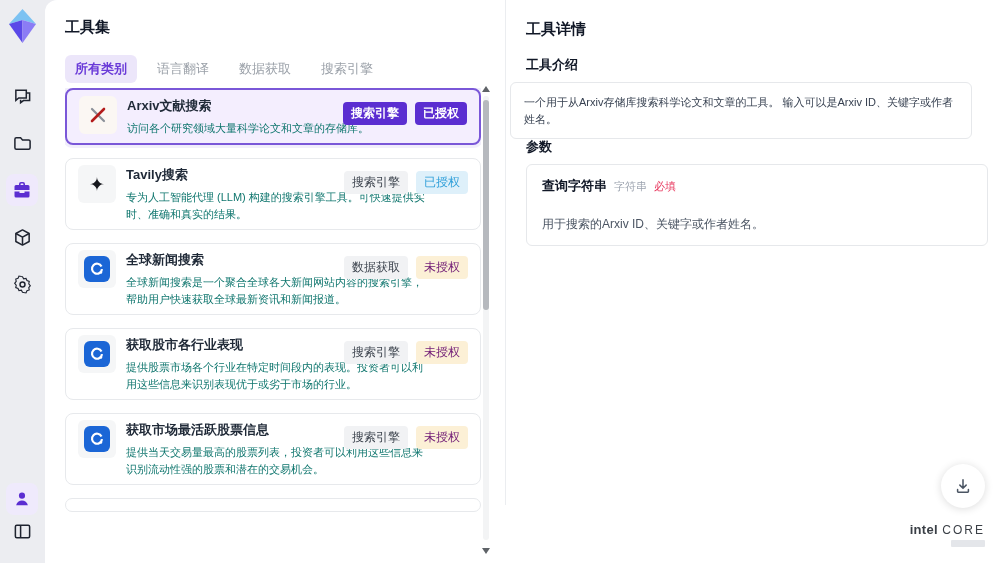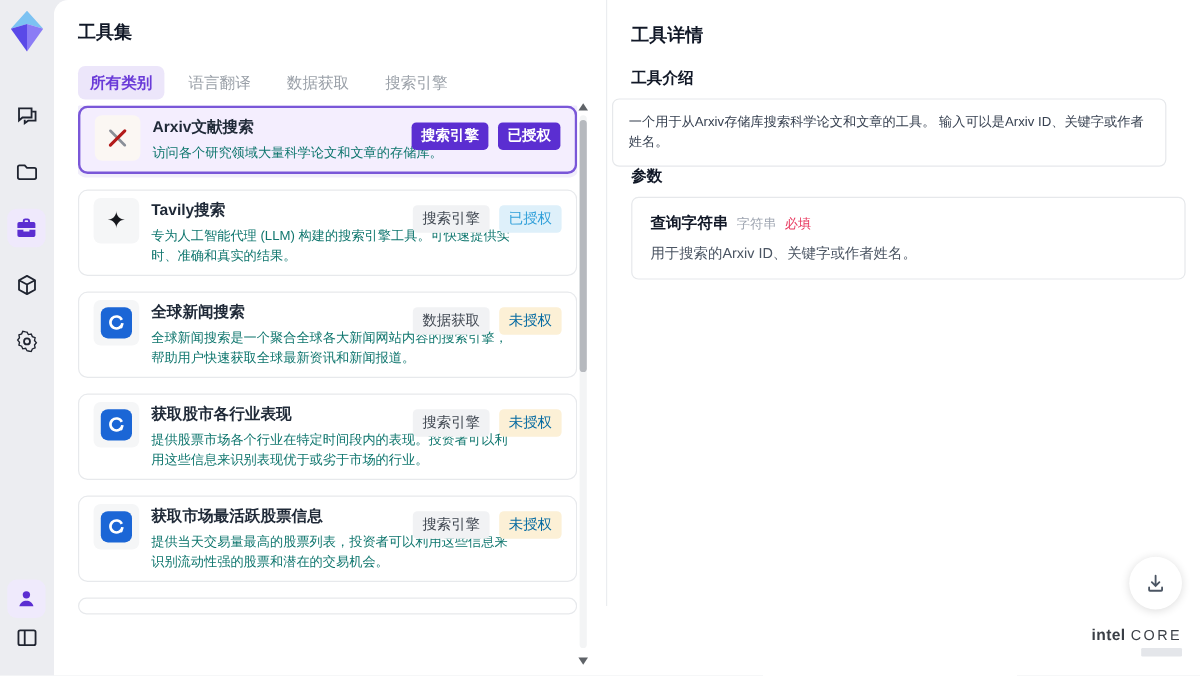--- a/index.html
+++ b/index.html
@@ -37,42 +37,42 @@
   .blue-chip { width:26px; height:26px; border-radius:6px; background:#1b66d6;
                display:flex; align-items:center; justify-content:center; }
   .tavily-star { font-size:19px; color:#16181d; line-height:1; }
   .card-main { flex:1; min-width:0; }
   .card-title { font-size:13px; font-weight:bold; color:#1f2937; margin:1px 0 5px; }
   .card-desc { font-size:11px; color:#0f766e; line-height:1.55; max-width:304px; }
   .card-tags { position:absolute; top:12px; right:12px; display:flex; gap:8px; }
   .tag { font-size:12px; padding:3px 8px; border-radius:4px; white-space:nowrap; }
   .tag.cat { background:#f1f2f4; color:#3f4650; }
   .tag.auth { background:#def0fa; color:#2f9fd9; }
-  .tag.unauth { background:#fcf0d6; color:#0369a1; }
+  .tag.unauth { background:#fcf0d6; color:#701a75; }
   .card.selected .tag.cat, .card.selected .tag.auth { background:#5b2ed1; color:#fff; font-weight:bold; }
 
   
   .sb { position:absolute; left:437px; top:86px; width:8px; height:468px; }
   .sb-track { position:absolute; left:1px; top:10px; width:6px; height:444px; background:#f3f4f5; border-radius:3px; }
   .sb-thumb { position:absolute; left:1px; top:14px; width:6px; height:210px; background:#b6b9be; border-radius:3px; cursor:pointer; }
   .sb-arrow { position:absolute; left:0; width:0; height:0; border-left:4px solid transparent; border-right:4px solid transparent; }
   .sb-up { top:0; border-bottom:6px solid #5f6368; }
   .sb-down { bottom:0; border-top:6px solid #5f6368; }
 
   
   .detail-pane { position:absolute; left:460px; top:0; right:0; height:505px; border-left:1px solid #ebedf0; }
   .detail-title { position:absolute; left:20px; top:20px; font-size:15px; font-weight:bold; color:#111827; }
   .section-h { font-size:13px; font-weight:bold; color:#111827; }
   .sh-intro { position:absolute; left:20px; top:56px; }
   .sh-params { position:absolute; left:20px; top:138px; }
   .intro-box { position:absolute; left:4px; top:82px; width:462px; border:1px solid #e6e8eb; border-radius:6px;
                background:#fff; padding:11px 13px; font-size:11px; color:#374151; line-height:1.5; }
   .param-box { position:absolute; left:20px; top:164px; width:462px; border:1px solid #e6e8eb; border-radius:6px;
                background:#fff; padding:12px 15px; }
-  .param-head { display:flex; align-items:baseline; gap:7px; margin-bottom:8px; }
+  .param-head { display:flex; align-items:baseline; gap:7px; margin-bottom:21px; }
   .param-name { font-size:13px; font-weight:bold; color:#111827; }
   .param-type { font-size:11px; color:#9ca3af; }
   .param-req { font-size:11px; color:#e8395f; }
   .param-desc { font-size:12px; color:#4b5563; }
 
   
   .dl-btn { position:absolute; right:15px; bottom:55px; width:44px; height:44px; border-radius:50%;
             background:#fff; box-shadow:0 1px 8px rgba(0,0,0,.14); display:flex; align-items:center;
             justify-content:center; cursor:pointer; }
   .brand { position:absolute; right:15px; bottom:16px; text-align:right; color:#3a3f46; }

